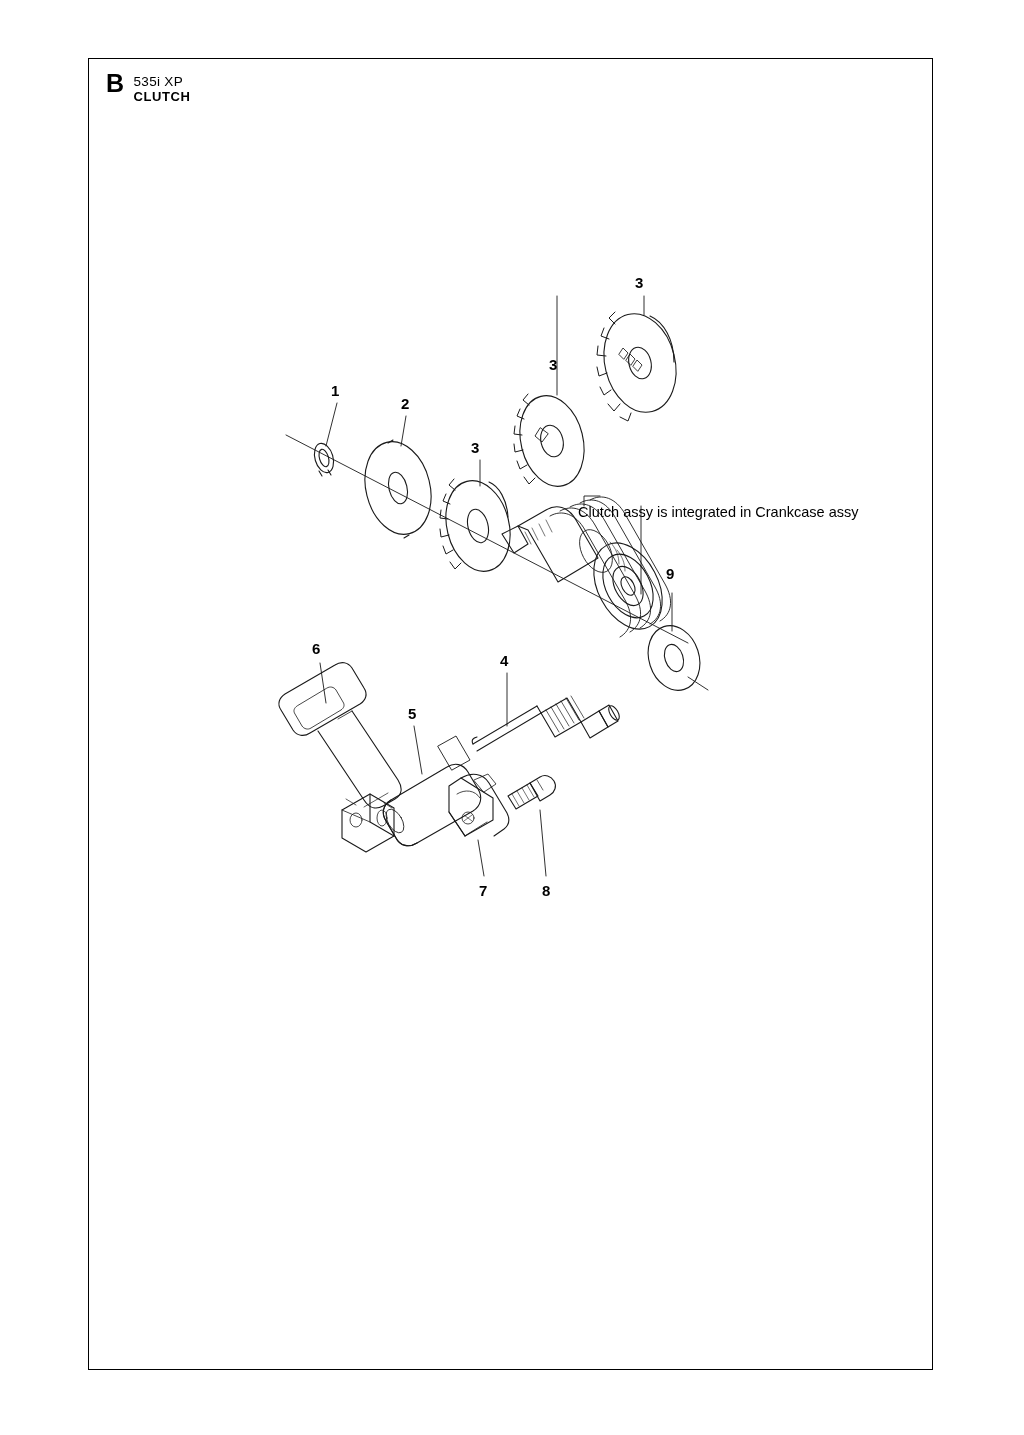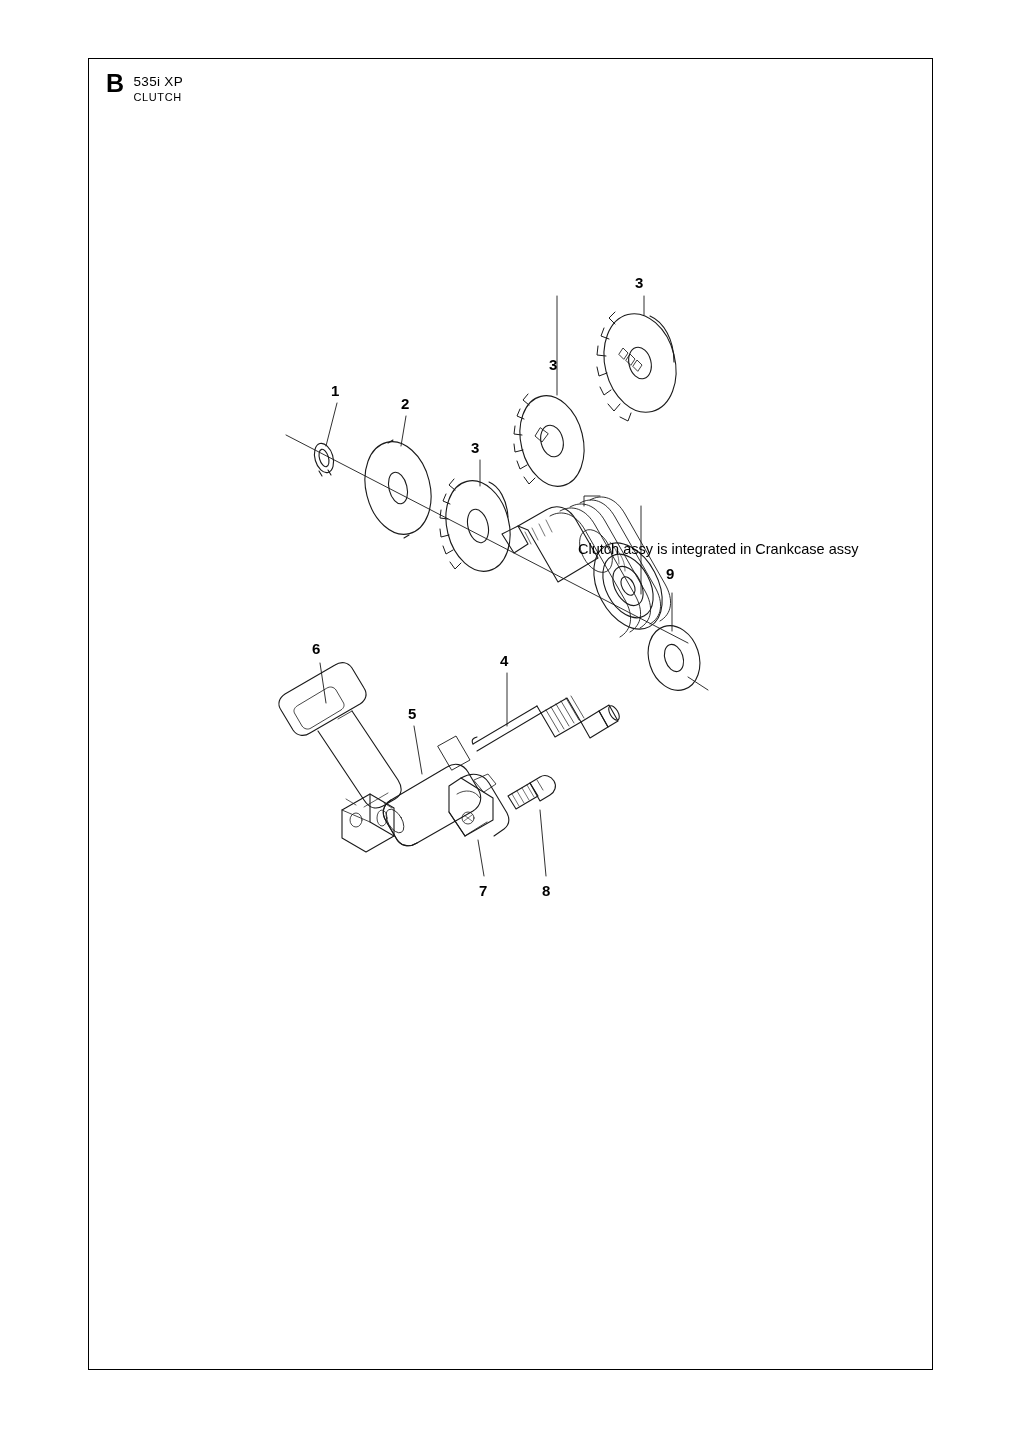--- a/index.html
+++ b/index.html
@@ -48,22 +48,22 @@
   #header .titles {
     padding-top: 4px;
   }
   #header .model {
     font-size: 13.5px;
     font-weight: normal;
     line-height: 15px;
     letter-spacing: 0.3px;
   }
   #header .section {
-    font-size: 11px;
-    font-weight: normal;
+    font-size: 13px;
+    font-weight: bold;
     line-height: 16px;
     letter-spacing: 0.6px;
   }
   #drawing {
     position: absolute;
     left: 88px;
     top: 58px;
     width: 845px;
     height: 1312px;
   }
@@ -274,16 +274,16 @@
     <div class="callout" style="left:547px; top:217px;">3</div>
     <div class="callout" style="left:461px; top:299px;">3</div>
     <div class="callout" style="left:383px; top:382px;">3</div>
     <div class="callout" style="left:578px; top:508px;">9</div>
     <div class="callout" style="left:224px; top:583px;">6</div>
     <div class="callout" style="left:412px; top:595px;">4</div>
     <div class="callout" style="left:320px; top:648px;">5</div>
     <div class="callout" style="left:391px; top:825px;">7</div>
     <div class="callout" style="left:454px; top:825px;">8</div>
 
-    <div class="note" style="left:490px; top:446px;margin-top:37px;">Clutch assy is integrated in Crankcase assy</div>
+    <div class="note" style="left:490px; top:446px;">Clutch assy is integrated in Crankcase assy</div>
 
   </div>
 </div>
 
 </body></html>

